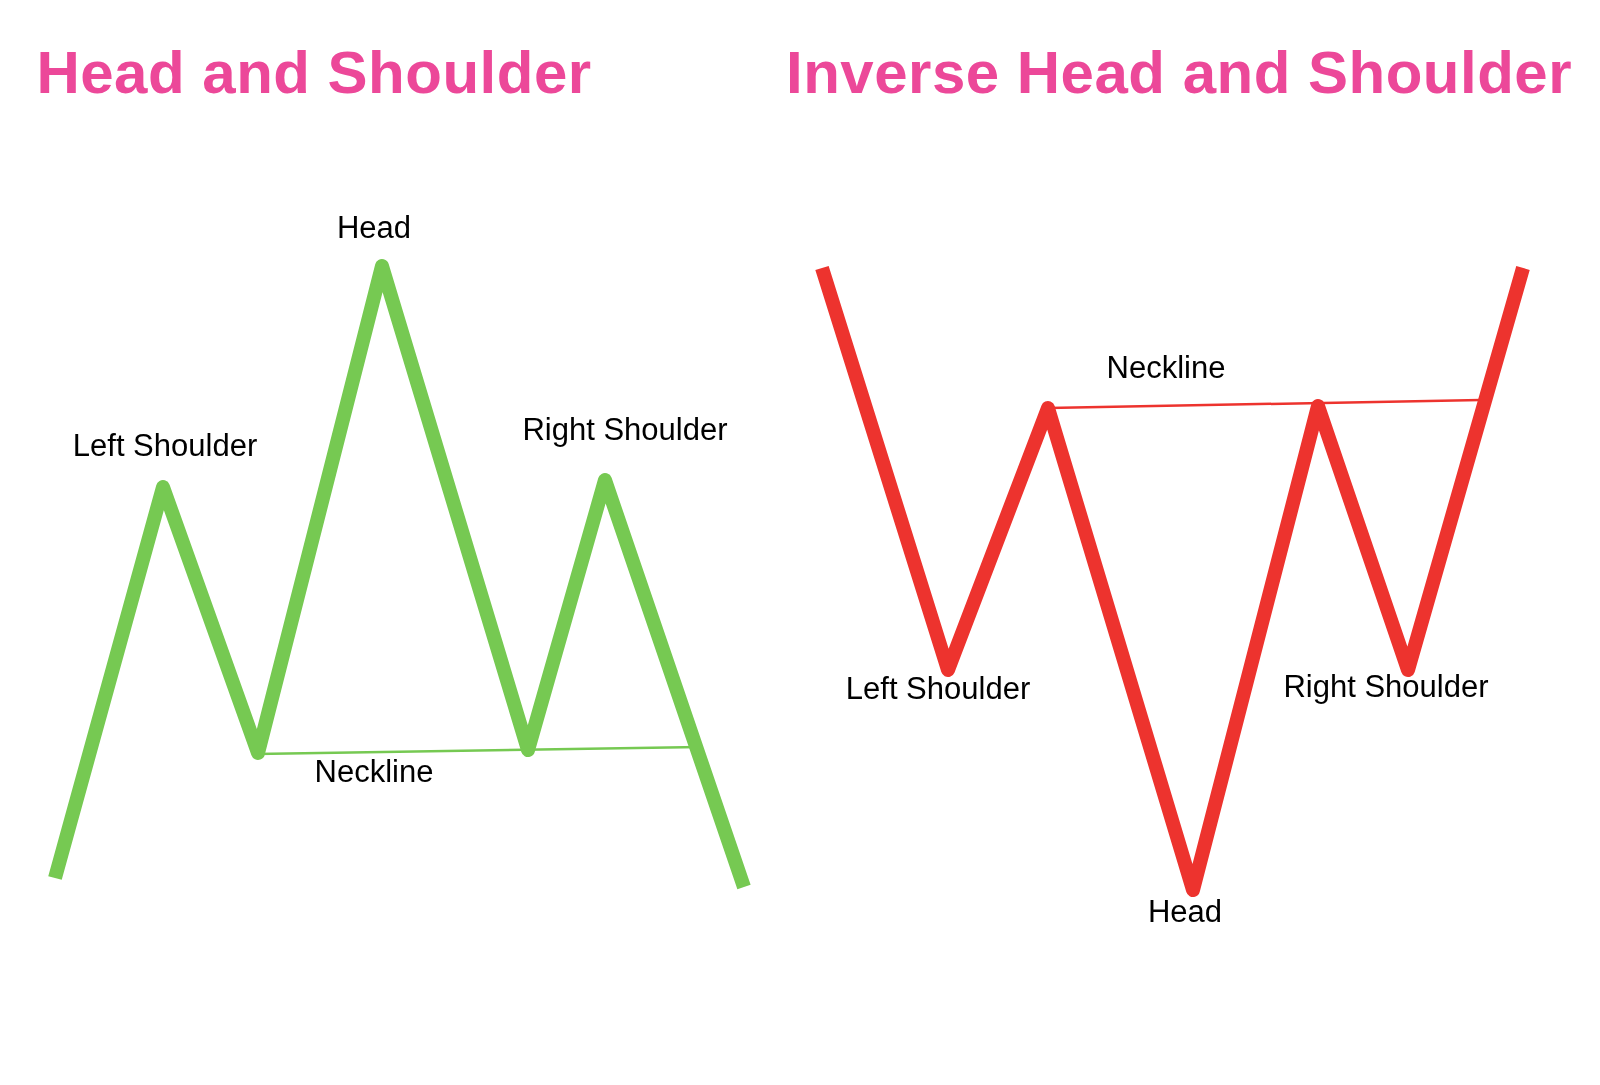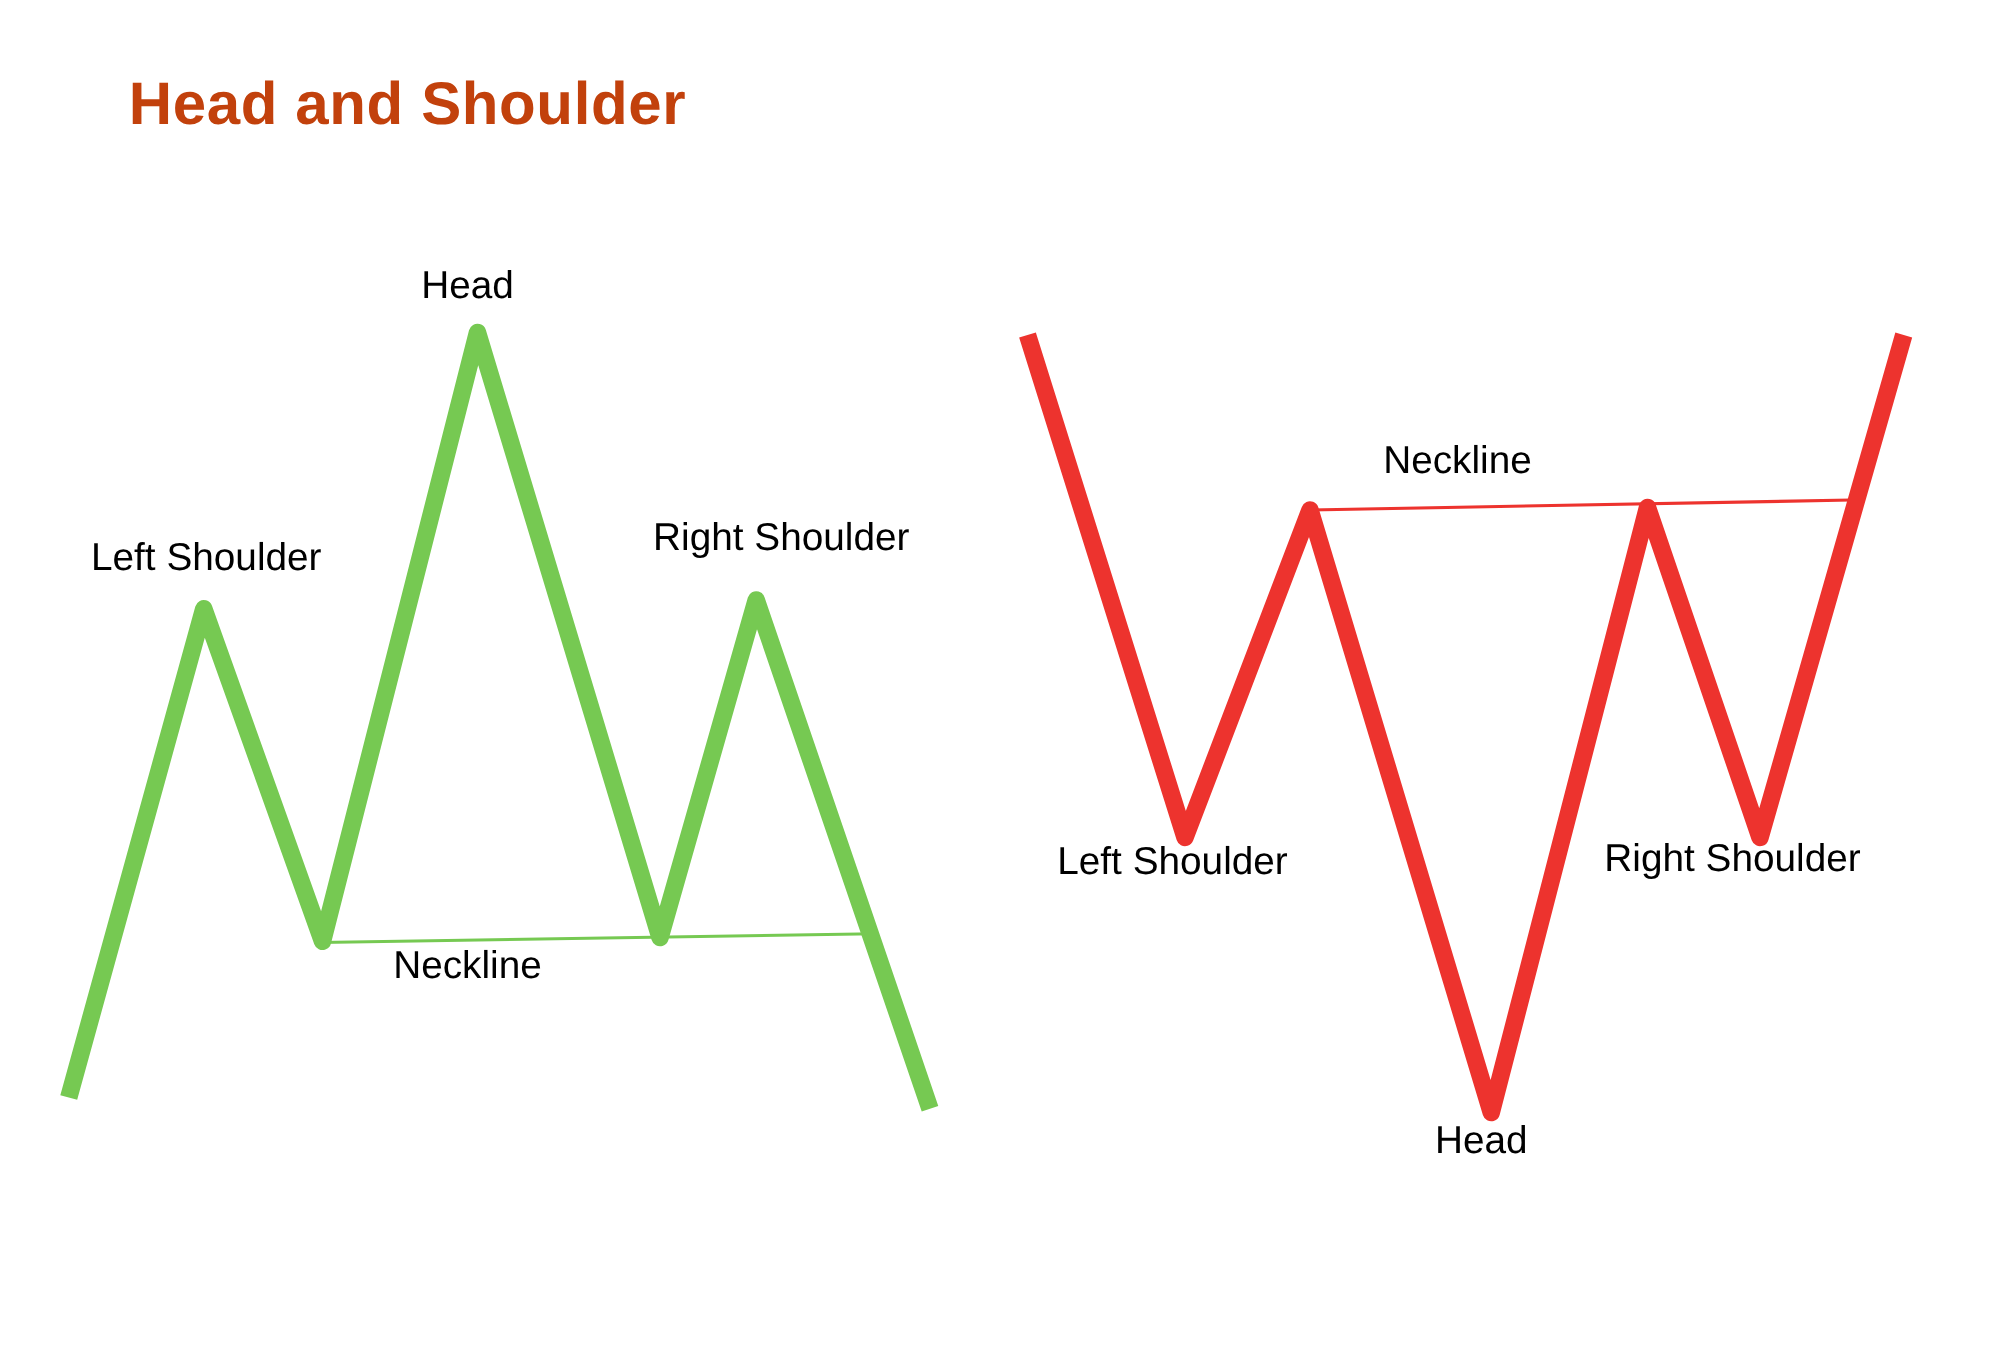--- a/index.html
+++ b/index.html
@@ -16,27 +16,27 @@
     position: absolute;
     left: 0; top: 0;
     width: 1600px;
     height: 1085px;
   }
   polyline { fill: none; }
   .thick { stroke-width: 14; stroke-linecap: butt; stroke-linejoin: round; }
   .thin  { stroke-width: 2.5; stroke-linecap: butt; }
   .title {
     position: absolute;
-    margin: 16px;
+    margin: 4px;
     transform: translate(-50%, -50%);
-    font-size: 48px;
+    font-size: 60px;
     font-weight: 700;
     letter-spacing: 0.5px;
     white-space: nowrap;
-    color: #c2410c;
+    color: #ec4899;
   }
   .label {
     position: absolute;
     transform: translate(-50%, -50%);
     font-size: 31px;
     font-weight: 400;
     white-space: nowrap;
     color: #000000;
   }
 </style>
@@ -46,20 +46,21 @@
 <div class="canvas">
 
   <svg viewBox="0 0 1600 1085" aria-hidden="true">
     <polyline class="thin" stroke="#76C952" points="256,754 700,747"></polyline>
     <polyline class="thick" stroke="#76C952" points="55,878 163,487 258,753 382,266 528,750 605,480 744,887"></polyline>
     <polyline class="thin" stroke="#ED332E" points="1048,408 1481,400"></polyline>
     <polyline class="thick" stroke="#ED332E" points="822,268 948,670 1048,408 1193,890 1318,406 1408,670 1523,268"></polyline>
   </svg>
 
   <h1 class="title" style="left: 310px; top: 68px;">Head and Shoulder</h1>
+  <h1 class="title" style="left: 1175px; top: 68px;">Inverse Head and Shoulder</h1>
 
   <div class="label" style="left: 374px; top: 228px;">Head</div>
   <div class="label" style="left: 165px; top: 446px;">Left Shoulder</div>
   <div class="label" style="left: 625px; top: 430px;">Right Shoulder</div>
   <div class="label" style="left: 374px; top: 772px;">Neckline</div>
 
   <div class="label" style="left: 1166px; top: 368px;">Neckline</div>
   <div class="label" style="left: 938px; top: 689px;">Left Shoulder</div>
   <div class="label" style="left: 1386px; top: 687px;">Right Shoulder</div>
   <div class="label" style="left: 1185px; top: 912px;">Head</div>

